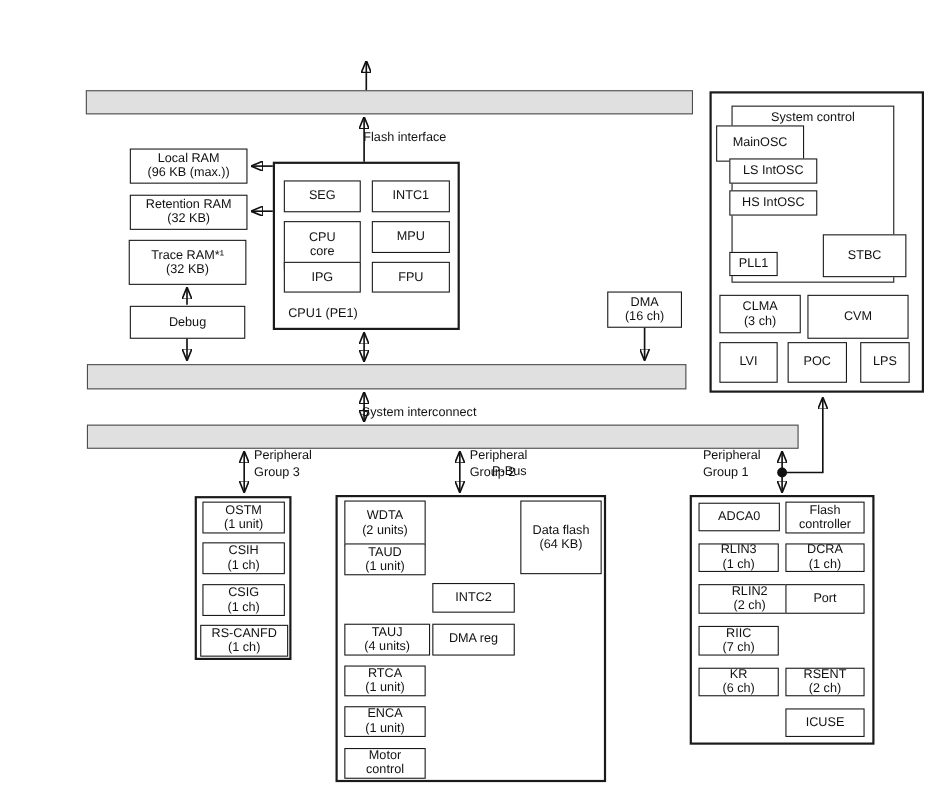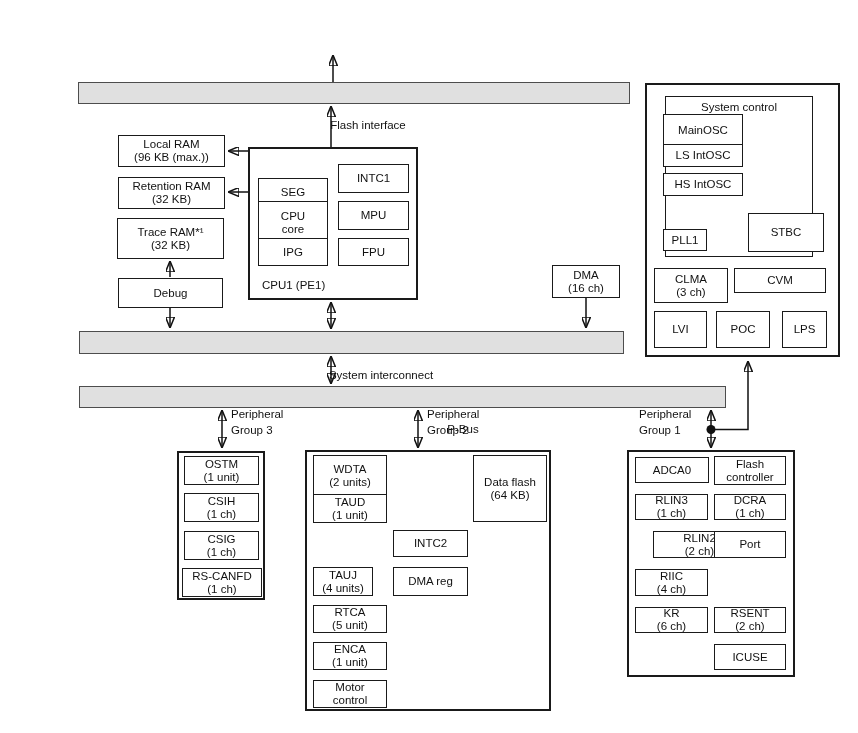--- a/index.html
+++ b/index.html
@@ -54,45 +54,45 @@
 
   <div class="bx" style="left:118px;top:135px;width:107px;height:32px">Local RAM
 (96 KB (max.))</div>
   <div class="bx" style="left:118px;top:177px;width:107px;height:32px">Retention RAM
 (32 KB)</div>
   <div class="bx" style="left:117px;top:218px;width:107px;height:41px">Trace RAM*¹
 (32 KB)</div>
   <div class="bx" style="left:118px;top:278px;width:105px;height:30px">Debug</div>
 
   <div class="bx2" style="left:248px;top:147px;width:170px;height:153px">
-    <div class="bx" style="left:8px;top:29px;width:70px;height:29px">SEG</div>
+    <div class="bx" style="left:8px;top:15px;width:70px;height:29px">SEG</div>
     <div class="bx" style="left:88px;top:15px;width:71px;height:29px">INTC1</div>
     <div class="bx" style="left:8px;top:52px;width:70px;height:44px">CPU
 core</div>
     <div class="bx" style="left:88px;top:52px;width:71px;height:29px">MPU</div>
     <div class="bx" style="left:8px;top:89px;width:70px;height:28px">IPG</div>
     <div class="bx" style="left:88px;top:89px;width:71px;height:28px">FPU</div>
     <div class="inlabel" style="left:12px;bottom:7px">CPU1 (PE1)</div>
   </div>
 
   <div class="bx" style="left:552px;top:265px;width:68px;height:33px">DMA
 (16 ch)</div>
 
   <div class="bx2" style="left:645px;top:83px;width:195px;height:274px">
     <div class="bx" style="left:18px;top:11px;width:148px;height:161px;border-width:1.5px;align-items:flex-start;justify-content:flex-start">
       <div class="inlabel" style="left:0;top:4px;width:100%;text-align:center">System control</div>
     </div>
-    <div class="bx" style="left:16px;top:29px;width:80px;height:33px">MainOSC</div>
+    <div class="bx" style="left:4px;top:29px;width:80px;height:33px">MainOSC</div>
     <div class="bx" style="left:16px;top:59px;width:80px;height:23px">LS IntOSC</div>
     <div class="bx" style="left:16px;top:88px;width:80px;height:23px">HS IntOSC</div>
     <div class="bx" style="left:16px;top:144px;width:44px;height:22px">PLL1</div>
     <div class="bx" style="left:101px;top:128px;width:76px;height:39px">STBC</div>
     <div class="bx" style="left:7px;top:183px;width:74px;height:35px">CLMA
 (3 ch)</div>
-    <div class="bx" style="left:87px;top:183px;width:92px;height:25px">CVM</div>
+    <div class="bx" style="left:87px;top:183px;width:92px;height:40px">CVM</div>
     <div class="bx" style="left:7px;top:226px;width:53px;height:37px">LVI</div>
     <div class="bx" style="left:69px;top:226px;width:54px;height:37px">POC</div>
     <div class="bx" style="left:135px;top:226px;width:45px;height:37px">LPS</div>
   </div>
 
   <div class="freelabel" style="left:231px;top:406px">Peripheral
 Group 3</div>
   <div class="freelabel" style="left:427px;top:406px">Peripheral
 Group 2</div>
   <div class="freelabel" style="left:639px;top:406px">Peripheral
@@ -110,44 +110,44 @@
   </div>
 
   <div class="bx2" style="left:305px;top:450px;width:246px;height:261px">
     <div class="bx" style="left:6px;top:3px;width:74px;height:42px">WDTA
 (2 units)</div>
     <div class="bx" style="left:6px;top:42px;width:74px;height:29px">TAUD
 (1 unit)</div>
     <div class="bx" style="left:166px;top:3px;width:74px;height:67px">Data flash
 (64 KB)</div>
     <div class="bx" style="left:86px;top:78px;width:75px;height:27px">INTC2</div>
-    <div class="bx" style="left:6px;top:115px;width:60px;height:29px">TAUJ
+    <div class="bx" style="left:6px;top:115px;width:78px;height:29px">TAUJ
 (4 units)</div>
     <div class="bx" style="left:86px;top:115px;width:75px;height:29px">DMA reg</div>
     <div class="bx" style="left:6px;top:153px;width:74px;height:28px">RTCA
-(5 unit)</div>
+(1 unit)</div>
     <div class="bx" style="left:6px;top:190px;width:74px;height:28px">ENCA
 (1 unit)</div>
     <div class="bx" style="left:6px;top:228px;width:74px;height:28px">Motor
 control</div>
   </div>
 
   <div class="bx2" style="left:627px;top:450px;width:168px;height:227px">
     <div class="bx" style="left:6px;top:5px;width:74px;height:26px">ADCA0</div>
     <div class="bx" style="left:85px;top:4px;width:72px;height:29px">Flash
 controller</div>
     <div class="bx" style="left:6px;top:42px;width:73px;height:26px">RLIN3
 (1 ch)</div>
     <div class="bx" style="left:85px;top:42px;width:72px;height:26px">DCRA
 (1 ch)</div>
-    <div class="bx" style="left:24px;top:79px;width:93px;height:27px">RLIN2
+    <div class="bx" style="left:6px;top:79px;width:93px;height:27px">RLIN2
 (2 ch)</div>
     <div class="bx" style="left:85px;top:79px;width:72px;height:27px">Port</div>
     <div class="bx" style="left:6px;top:117px;width:73px;height:27px">RIIC
-(4 ch)</div>
+(7 ch)</div>
     <div class="bx" style="left:6px;top:155px;width:73px;height:26px">KR
 (6 ch)</div>
     <div class="bx" style="left:85px;top:155px;width:72px;height:26px">RSENT
 (2 ch)</div>
     <div class="bx" style="left:85px;top:192px;width:72px;height:26px">ICUSE</div>
   </div>
 
   <svg class="wires" width="858" height="733" viewBox="0 0 858 733">
     <defs>
       <marker id="ah" markerWidth="11" markerHeight="9" refX="10" refY="4.5" orient="auto-start-reverse" markerUnits="userSpaceOnUse">

